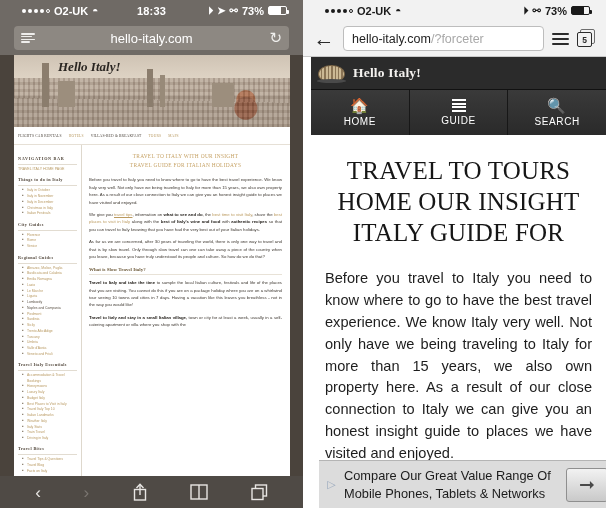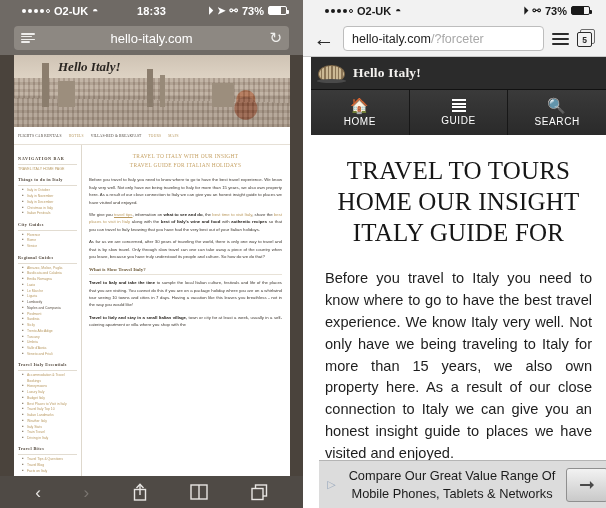--- a/index.html
+++ b/index.html
@@ -202,21 +202,21 @@
   .m-p {
     font-size:14.6px; line-height:1.5; color:#1d1d1d; text-align:justify; margin-bottom:15px;
   }
   .ad-bar {
     position:absolute; left:8px; bottom:0; width:295px; height:48px;
     background:#dcdcdc; border-top:1px solid #b4b4b4;
     display:flex; align-items:center; padding:0 6px; gap:6px;
   }
   .ad-choices { width:13px; height:13px; display:flex; align-items:center; justify-content:center;
     color:#9aa9bd; font-size:11px; }
-  .ad-text { flex:1; font-size:12.8px; line-height:1.38; color:#1c1c1c;text-align:center; }
+  .ad-text { flex:1; font-size:12.8px; line-height:1.38; color:#1c1c1c; }
   .ad-cta {
     width:42px; height:34px; background:linear-gradient(#f2f2f2,#c9c9c9);
     border:1px solid #8f8f8f; border-radius:3px;
     display:flex; align-items:center; justify-content:center;
     color:#4a4a4a; font-size:19px; line-height:1;
   }
 </style>
 </head>
 <body>
 

